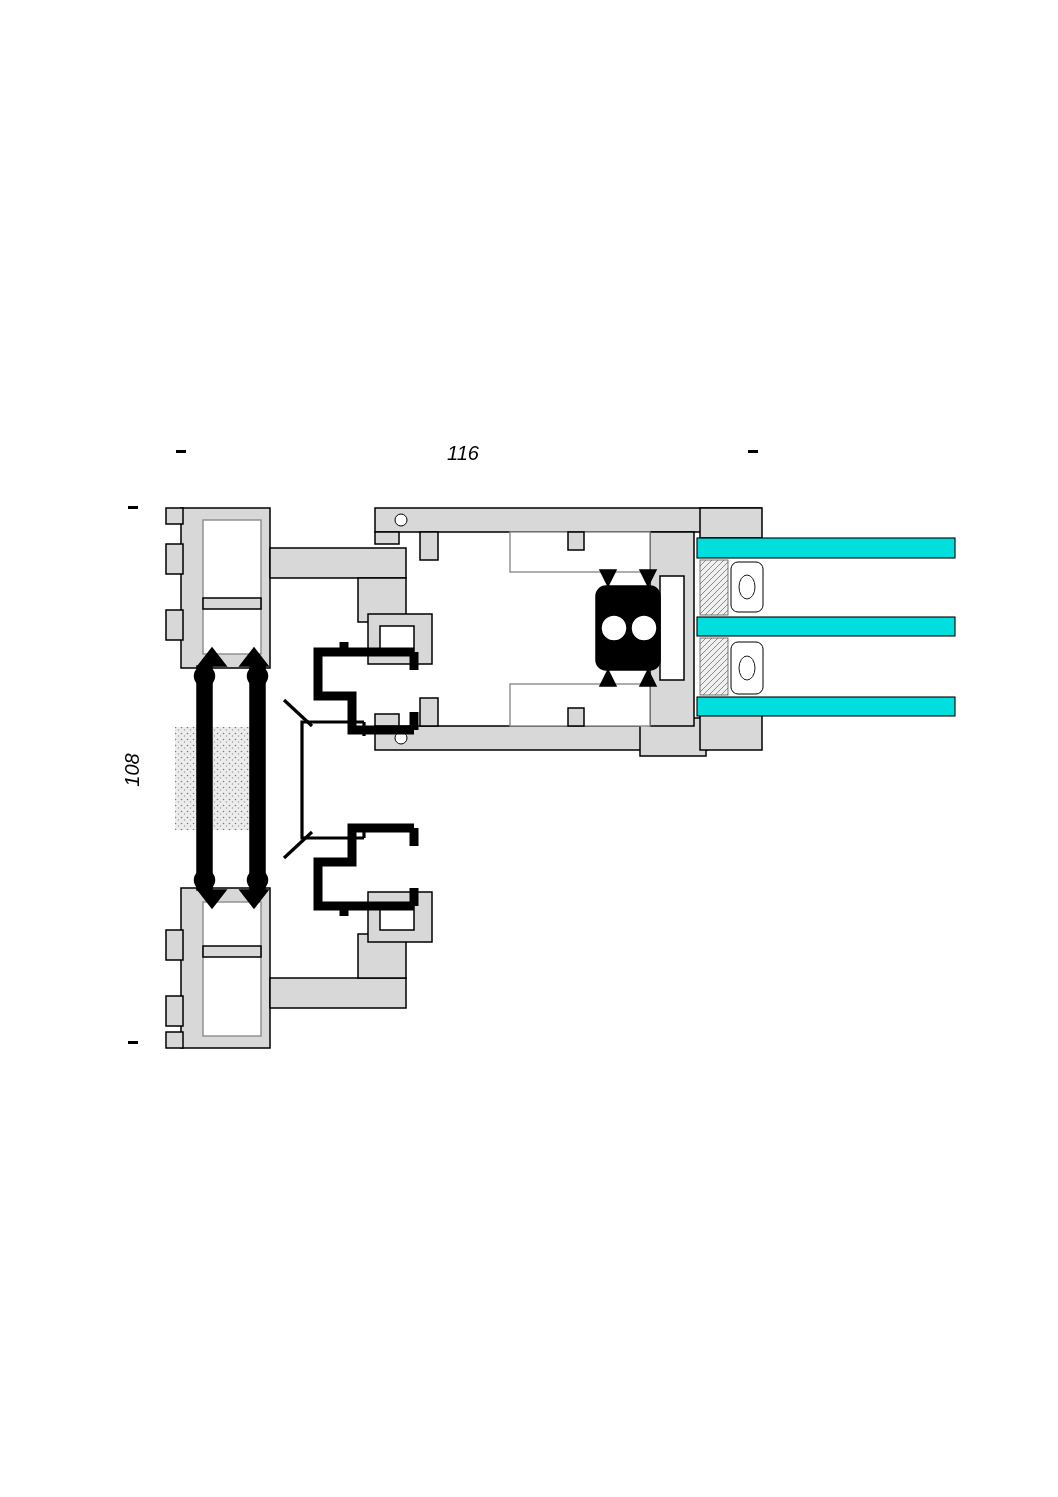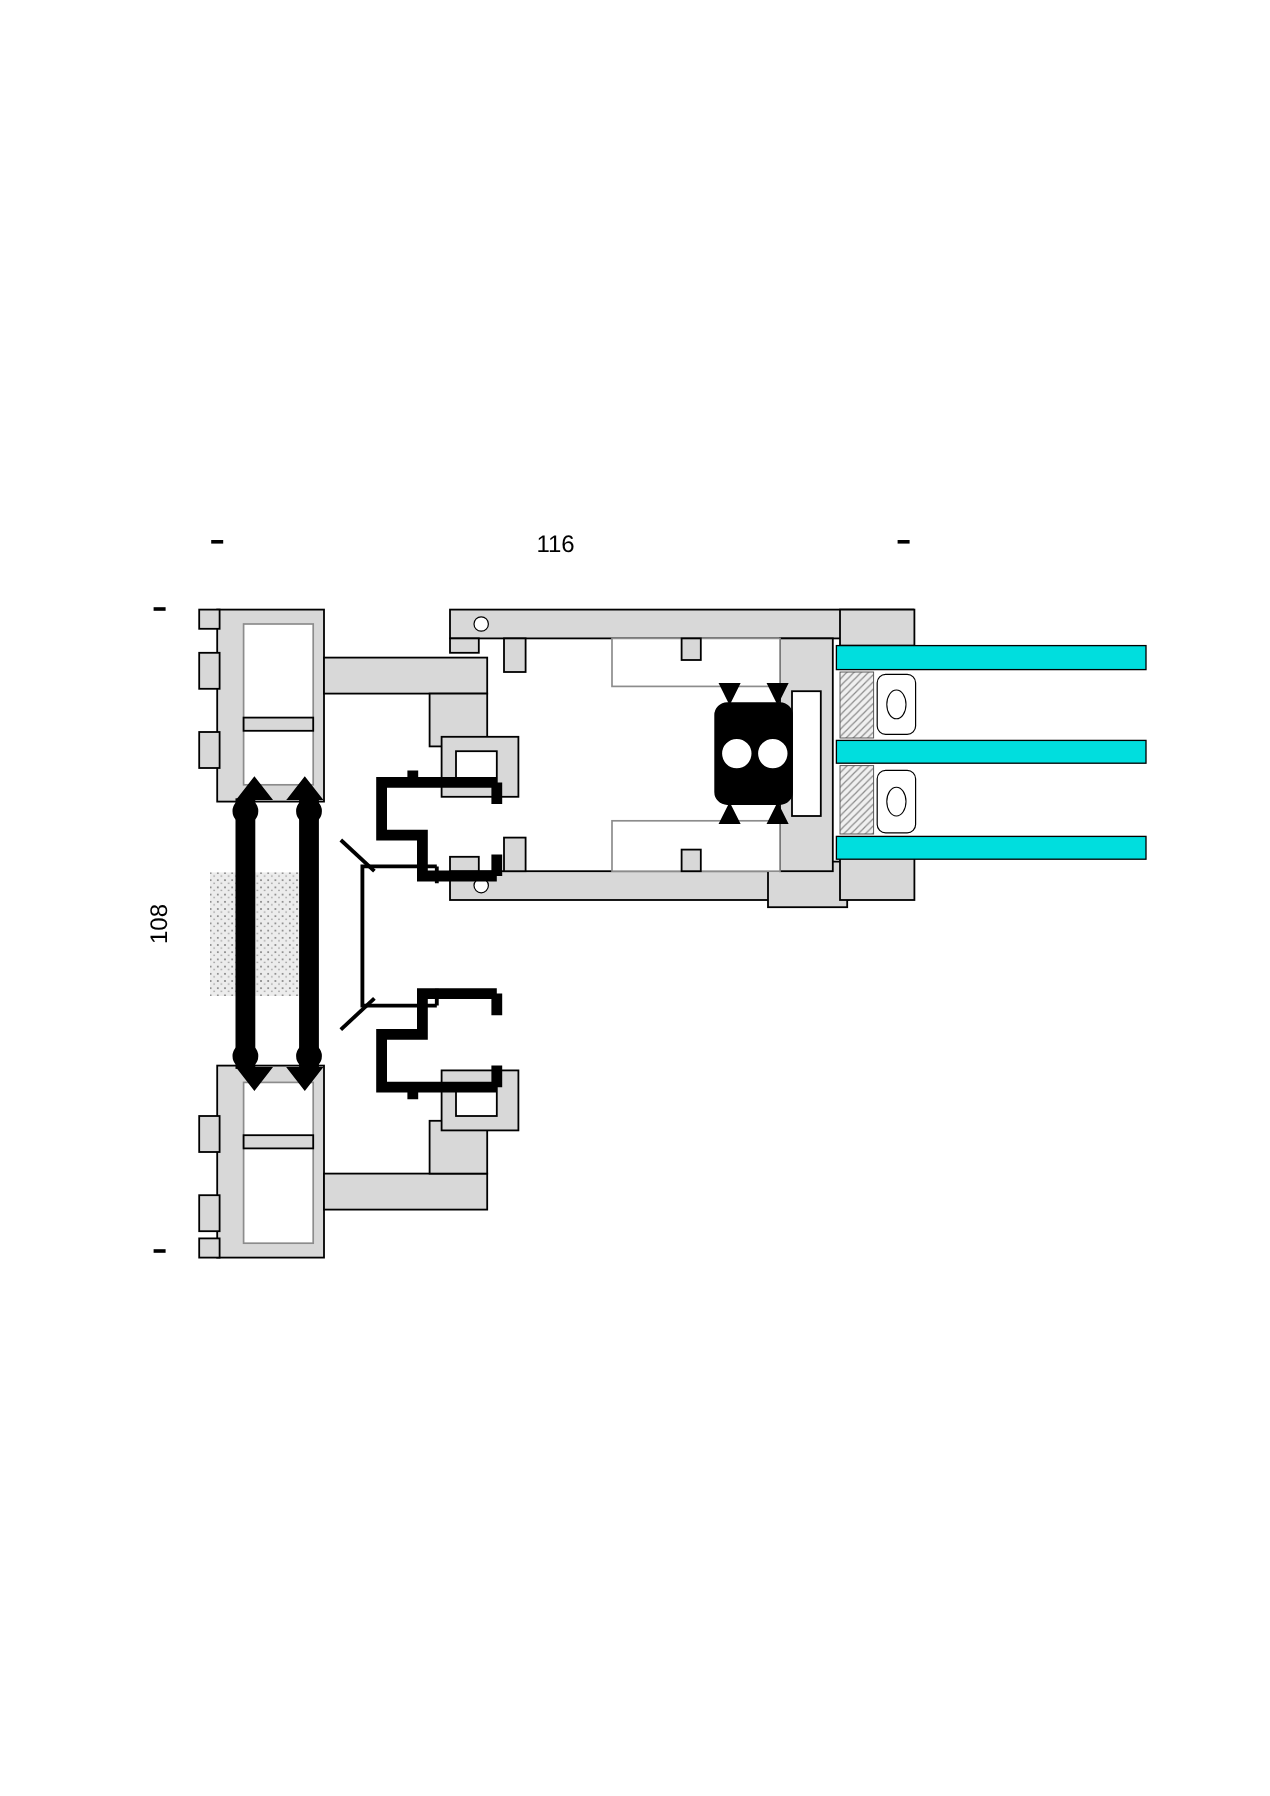--- a/index.html
+++ b/index.html
@@ -1,16 +1,16 @@
 <!DOCTYPE html>
 <html><head>
 <meta charset="utf-8">
 <style>
   html,body{margin:0;padding:0;background:#ffffff;}
-  .canvas{position:relative;width:1058px;height:1109px;background:#ffffff;overflow:hidden;}
+  .canvas{position:relative;width:1058px;height:1109px;background:#ffffff;overflow:hidden;font-style:italic;}
   svg{display:block;}
   .ol{stroke:#000;stroke-width:1.5;stroke-linejoin:miter;}
   .ol-thin{stroke:#000;stroke-width:1.1;}
   .chamber{fill:#ffffff;stroke:#8c8c8c;stroke-width:1.4;}
   .hole{fill:#ffffff;}
   .hole-ring{fill:#ffffff;stroke:#000;stroke-width:1;}
   .tick{fill:#000;stroke:none;}
   .dim{font-family:"Liberation Sans",sans-serif;font-size:20px;fill:#000;text-anchor:middle;stroke:none;}
   .sash{fill:none;stroke:#000;stroke-width:9;stroke-linejoin:miter;stroke-linecap:butt;}
   .uchan{fill:none;stroke:#000;stroke-width:3.2;stroke-linejoin:miter;}

